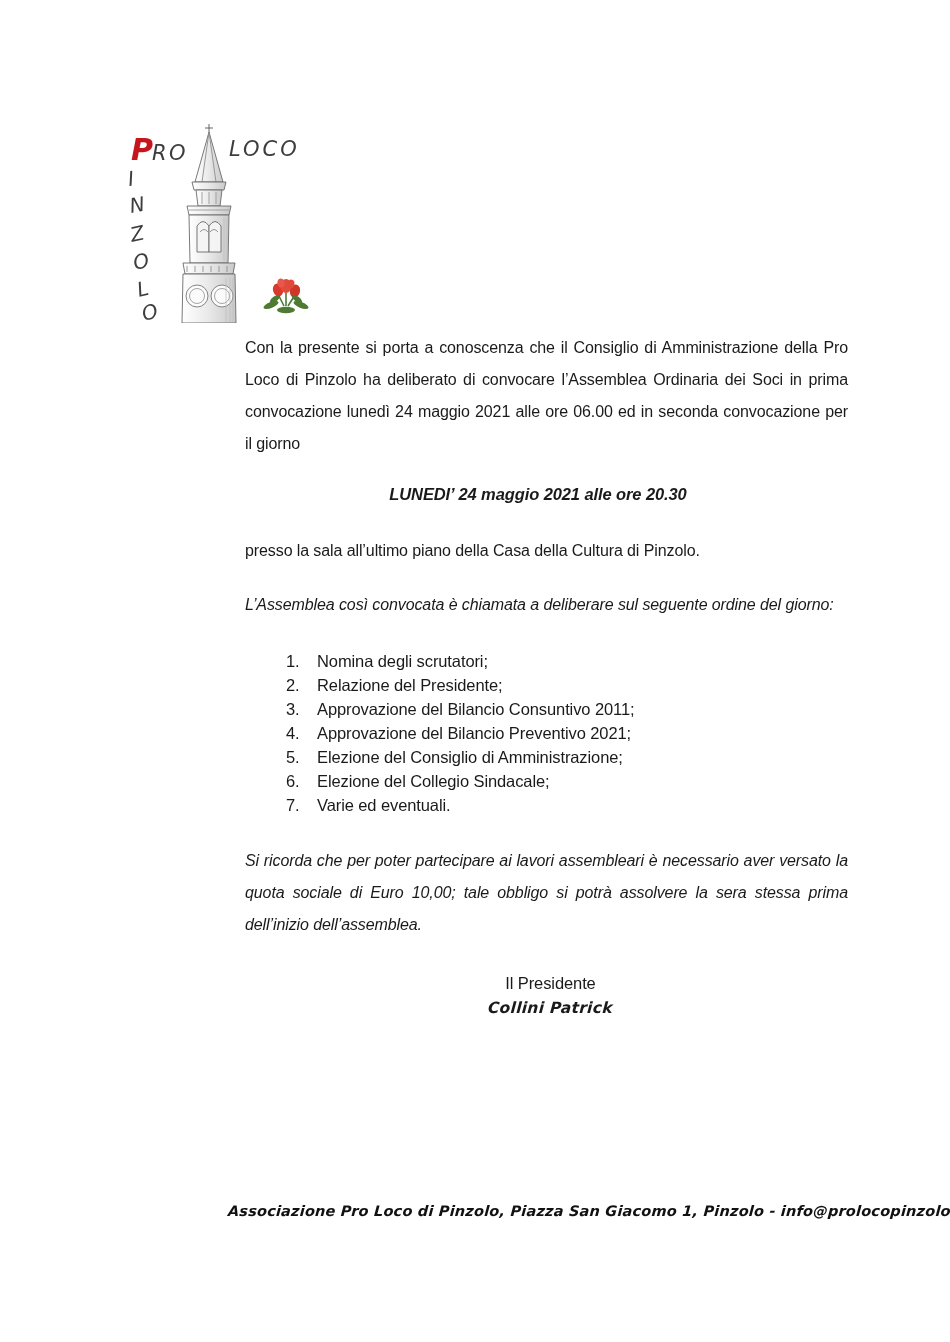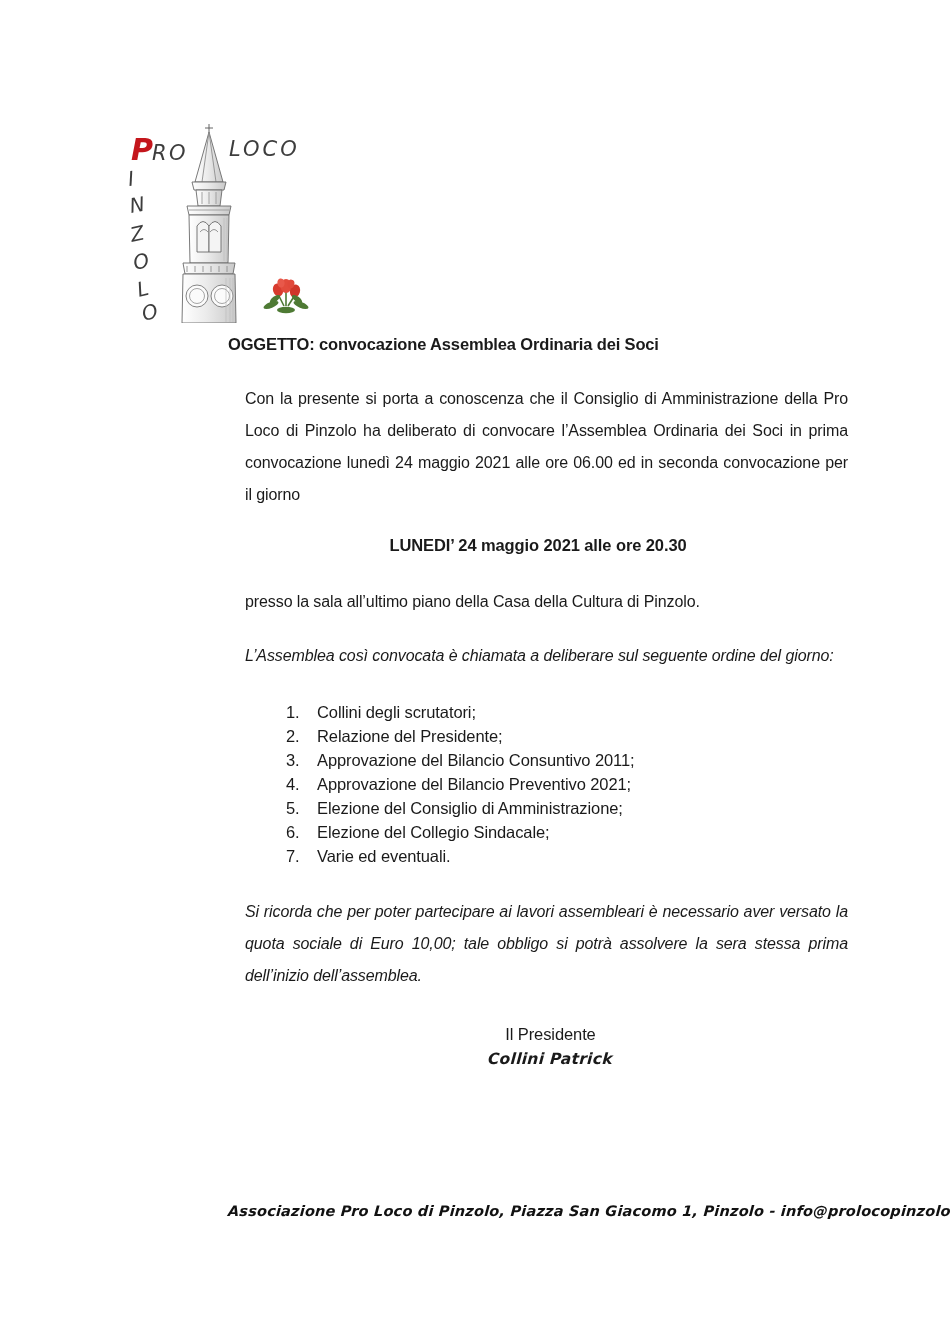--- a/index.html
+++ b/index.html
@@ -58,20 +58,21 @@
   }
   p.body-par.tight { margin-bottom: 0; font-style: italic; }
 
   .heading-center {
     font-size: 16.5px;
     font-weight: bold;
     text-align: center;
     line-height: 25px;
     margin: 8px 0 28px 0;
     letter-spacing: -0.1px;
+    font-style: italic;
   }
 
   ol.agenda {
     margin: 28px 0 28px 0;
     padding: 0 0 0 58px;
     list-style: none;
     counter-reset: agenda;
   }
   ol.agenda li {
     counter-increment: agenda;
@@ -229,32 +230,31 @@
           <ellipse cx="161" cy="192" rx="9" ry="3.2"></ellipse>
           <ellipse cx="150" cy="181" rx="6" ry="2.6" transform="rotate(-35 150 181)"></ellipse>
           <ellipse cx="172" cy="181" rx="6" ry="2.6" transform="rotate(35 172 181)"></ellipse>
         </g>
       </g>
     </svg>
   </div>
 
   <div class="content">
 
-    <div class="subject">OGGETTO: convocazione Assemblea Ordinaria dei Soci</div>
 
     <p class="body-par">Con la presente si porta a conoscenza che il Consiglio di Amministrazione della Pro Loco di Pinzolo ha deliberato di convocare l’Assemblea Ordinaria dei Soci in prima convocazione lunedì 24 maggio 2021 alle ore 06.00 ed in seconda convocazione per il giorno</p>
 
     <div class="heading-center">LUNEDI’ 24 maggio 2021 alle ore 20.30</div>
 
     <p class="body-par">presso la sala all’ultimo piano della Casa della Cultura di Pinzolo.</p>
 
     <p class="body-par tight">L’Assemblea così convocata è chiamata a deliberare sul seguente ordine del giorno:</p>
 
     <ol class="agenda">
-      <li>Collini degli scrutatori;</li>
+      <li>Nomina degli scrutatori;</li>
       <li>Relazione del Presidente;</li>
       <li>Approvazione del Bilancio Consuntivo 2011;</li>
       <li>Approvazione del Bilancio Preventivo 2021;</li>
       <li>Elezione del Consiglio di Amministrazione;</li>
       <li>Elezione del Collegio Sindacale;</li>
       <li>Varie ed eventuali.</li>
     </ol>
 
     <p class="body-par tight">Si ricorda che per poter partecipare ai lavori assembleari è necessario aver versato la quota sociale di Euro 10,00; tale obbligo si potrà assolvere la sera stessa prima dell’inizio dell’assemblea.</p>
 

